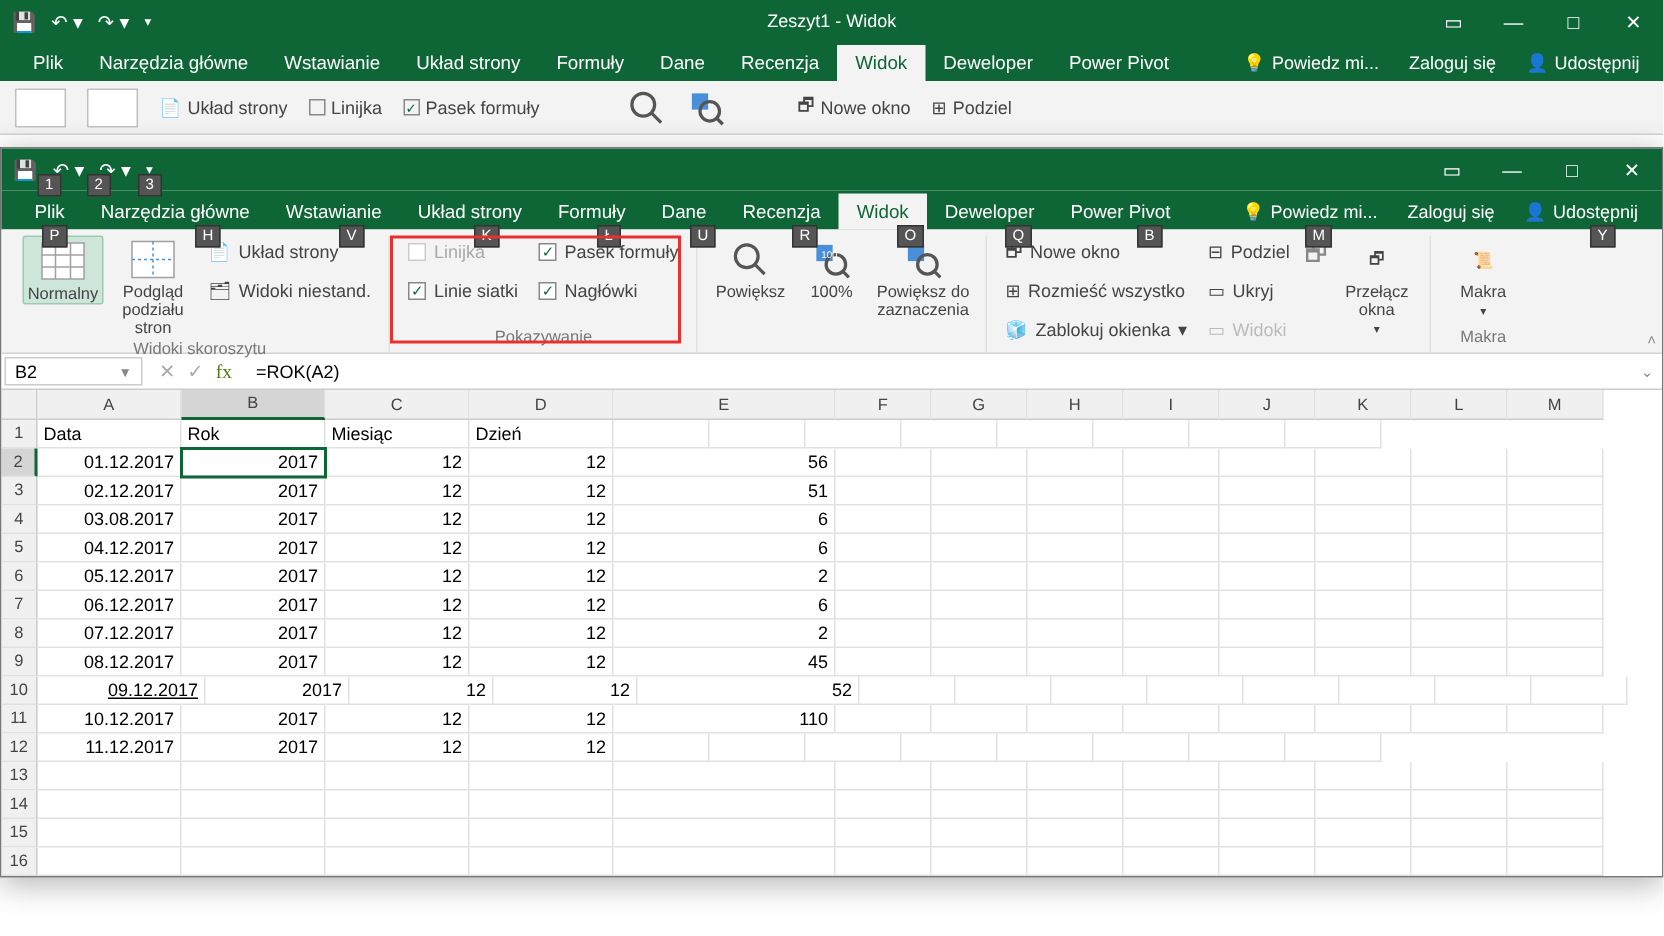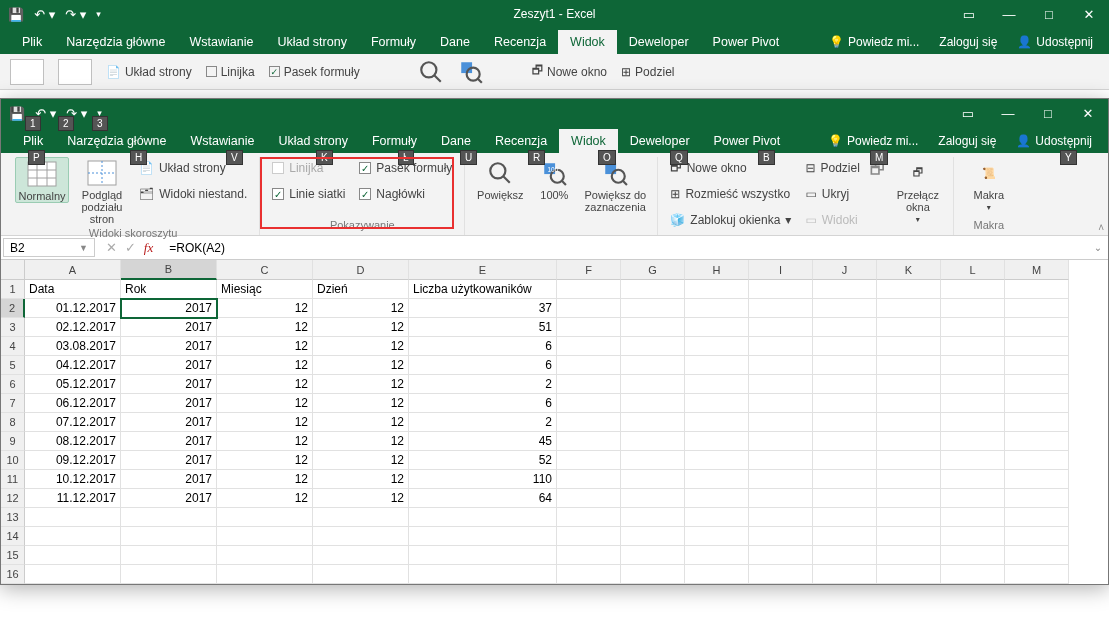--- a/index.html
+++ b/index.html
@@ -32,21 +32,21 @@
 .smallbtn { display: inline-flex; align-items: center; gap: 5px; font-size: 12px; color: #444; cursor: pointer; padding: 2px 4px; height: 22px; }
 .chk { width: 12px; height: 12px; border: 1px solid #888; display: inline-flex; align-items: center; justify-content: center; font-size: 10px; color: #0e6637; background: #fff; }
 .chk.disabled { border-color: #ccc; color: #ccc; }
 .highlight-box { border: 2px solid #e93030; position: absolute; left: 260px; top: 157px; width: 194px; height: 72px; pointer-events: none; z-index: 50; }
 .keytip { position: absolute; background: #555; color: #fff; font-size: 10px; padding: 1px 4px; border: 1px solid #333; pointer-events: none; z-index: 40; }
 .formula-bar { height: 24px; display: flex; align-items: stretch; border-bottom: 1px solid #ccc; background: #fff; }
 .namebox { width: 92px; border: 1px solid #ccc; margin: 2px; padding: 0 6px; display: flex; align-items: center; font-size: 12px; }
 .namebox .dd { margin-left: auto; font-size: 9px; color: #888; }
 .fb-btns { display: flex; align-items: center; gap: 8px; padding: 0 8px; border: 1px solid transparent; }
 .fb-btns span { color: #aaa; font-size: 13px; cursor: pointer; }
-.fb-btns .fx { font-style: italic; color: #b91c1c; font-family: serif; }
+.fb-btns .fx { color: #4d7c0f; font-family: serif; }
 .formula-input { flex: 1; border: 1px solid transparent; padding: 0 6px; font-size: 12px; display: flex; align-items: center; }
 .fb-expand { width: 20px; display: flex; align-items: center; justify-content: center; color: #888; font-size: 10px; cursor: pointer; }
 .sheet { display: flex; }
 .rowhdrs { display: flex; flex-direction: column; }
 .corner { width: 24px; height: 20px; background: #f0f0f0; border-right: 1px solid #ccc; border-bottom: 1px solid #ccc; }
 .rowhdr { width: 24px; height: 19px; background: #f0f0f0; border-right: 1px solid #ccc; border-bottom: 1px solid #e1e1e1; display: flex; align-items: center; justify-content: center; font-size: 11px; color: #444; }
 .rowhdr.sel { background: #d5d5d5; border-right: 2px solid #0e6637; }
 .grid { flex: 1; }
 .colhdrs { display: flex; height: 20px; }
 .colhdr { background: #f0f0f0; border-right: 1px solid #e1e1e1; border-bottom: 1px solid #ccc; display: flex; align-items: center; justify-content: center; font-size: 11px; color: #444; }
@@ -65,21 +65,21 @@
 </head>
 <body>
 
 <div class="titlebar">
   <div class="qat">
     <span>💾</span>
     <span>↶ ▾</span>
     <span>↷ ▾</span>
     <span style="font-size:9px">▾</span>
   </div>
-  <div class="title">Zeszyt1 - Excel</div>
+  <div class="title">Zeszyt1 - Widok</div>
   <div class="win-controls">
     <span>▭</span>
     <span>—</span>
     <span>□</span>
     <span class="close">✕</span>
   </div>
 </div>
 <div class="tabs">
   <div class="tab">Plik</div>
   <div class="tab">Narzędzia główne</div>
@@ -343,36 +343,35 @@
           <div class="colhdr" style="width: 64px;">K</div>
           <div class="colhdr" style="width: 64px;">L</div>
           <div class="colhdr" style="width: 64px;">M</div>
         </div>
       <div id="rows">
           <div class="row">
             <div class="cell colA" style="width: 96px;">Data</div>
             <div class="cell colB" style="width: 96px;">Rok</div>
             <div class="cell colC" style="width: 96px;">Miesiąc</div>
             <div class="cell colD" style="width: 96px;">Dzień</div>
-            <div class="cell colE" style="width: 148px;">Liczba użytkowaników</div>
             <div class="cell colF" style="width: 64px;"></div>
             <div class="cell colG" style="width: 64px;"></div>
             <div class="cell colH" style="width: 64px;"></div>
             <div class="cell colI" style="width: 64px;"></div>
             <div class="cell colJ" style="width: 64px;"></div>
             <div class="cell colK" style="width: 64px;"></div>
             <div class="cell colL" style="width: 64px;"></div>
             <div class="cell colM" style="width: 64px;"></div>
           </div>
           <div class="row">
             <div class="cell colA r" style="width: 96px;">01.12.2017</div>
             <div class="cell colB r selected" style="width: 96px;">2017</div>
             <div class="cell colC r" style="width: 96px;">12</div>
             <div class="cell colD r" style="width: 96px;">12</div>
-            <div class="cell colE r" style="width: 148px;">37</div>
+            <div class="cell colE r" style="width: 148px;">56</div>
             <div class="cell colF" style="width: 64px;"></div>
             <div class="cell colG" style="width: 64px;"></div>
             <div class="cell colH" style="width: 64px;"></div>
             <div class="cell colI" style="width: 64px;"></div>
             <div class="cell colJ" style="width: 64px;"></div>
             <div class="cell colK" style="width: 64px;"></div>
             <div class="cell colL" style="width: 64px;"></div>
             <div class="cell colM" style="width: 64px;"></div>
           </div>
           <div class="row">
@@ -474,21 +473,21 @@
             <div class="cell colF" style="width: 64px;"></div>
             <div class="cell colG" style="width: 64px;"></div>
             <div class="cell colH" style="width: 64px;"></div>
             <div class="cell colI" style="width: 64px;"></div>
             <div class="cell colJ" style="width: 64px;"></div>
             <div class="cell colK" style="width: 64px;"></div>
             <div class="cell colL" style="width: 64px;"></div>
             <div class="cell colM" style="width: 64px;"></div>
           </div>
           <div class="row">
-            <div class="cell colA r" style="width: 96px;">09.12.2017</div>
+            <div class="cell colA r" style="width: 112px; text-decoration: underline;">09.12.2017</div>
             <div class="cell colB r" style="width: 96px;">2017</div>
             <div class="cell colC r" style="width: 96px;">12</div>
             <div class="cell colD r" style="width: 96px;">12</div>
             <div class="cell colE r" style="width: 148px;">52</div>
             <div class="cell colF" style="width: 64px;"></div>
             <div class="cell colG" style="width: 64px;"></div>
             <div class="cell colH" style="width: 64px;"></div>
             <div class="cell colI" style="width: 64px;"></div>
             <div class="cell colJ" style="width: 64px;"></div>
             <div class="cell colK" style="width: 64px;"></div>
@@ -508,21 +507,20 @@
             <div class="cell colJ" style="width: 64px;"></div>
             <div class="cell colK" style="width: 64px;"></div>
             <div class="cell colL" style="width: 64px;"></div>
             <div class="cell colM" style="width: 64px;"></div>
           </div>
           <div class="row">
             <div class="cell colA r" style="width: 96px;">11.12.2017</div>
             <div class="cell colB r" style="width: 96px;">2017</div>
             <div class="cell colC r" style="width: 96px;">12</div>
             <div class="cell colD r" style="width: 96px;">12</div>
-            <div class="cell colE r" style="width: 148px;">64</div>
             <div class="cell colF" style="width: 64px;"></div>
             <div class="cell colG" style="width: 64px;"></div>
             <div class="cell colH" style="width: 64px;"></div>
             <div class="cell colI" style="width: 64px;"></div>
             <div class="cell colJ" style="width: 64px;"></div>
             <div class="cell colK" style="width: 64px;"></div>
             <div class="cell colL" style="width: 64px;"></div>
             <div class="cell colM" style="width: 64px;"></div>
           </div>
           <div class="row">

